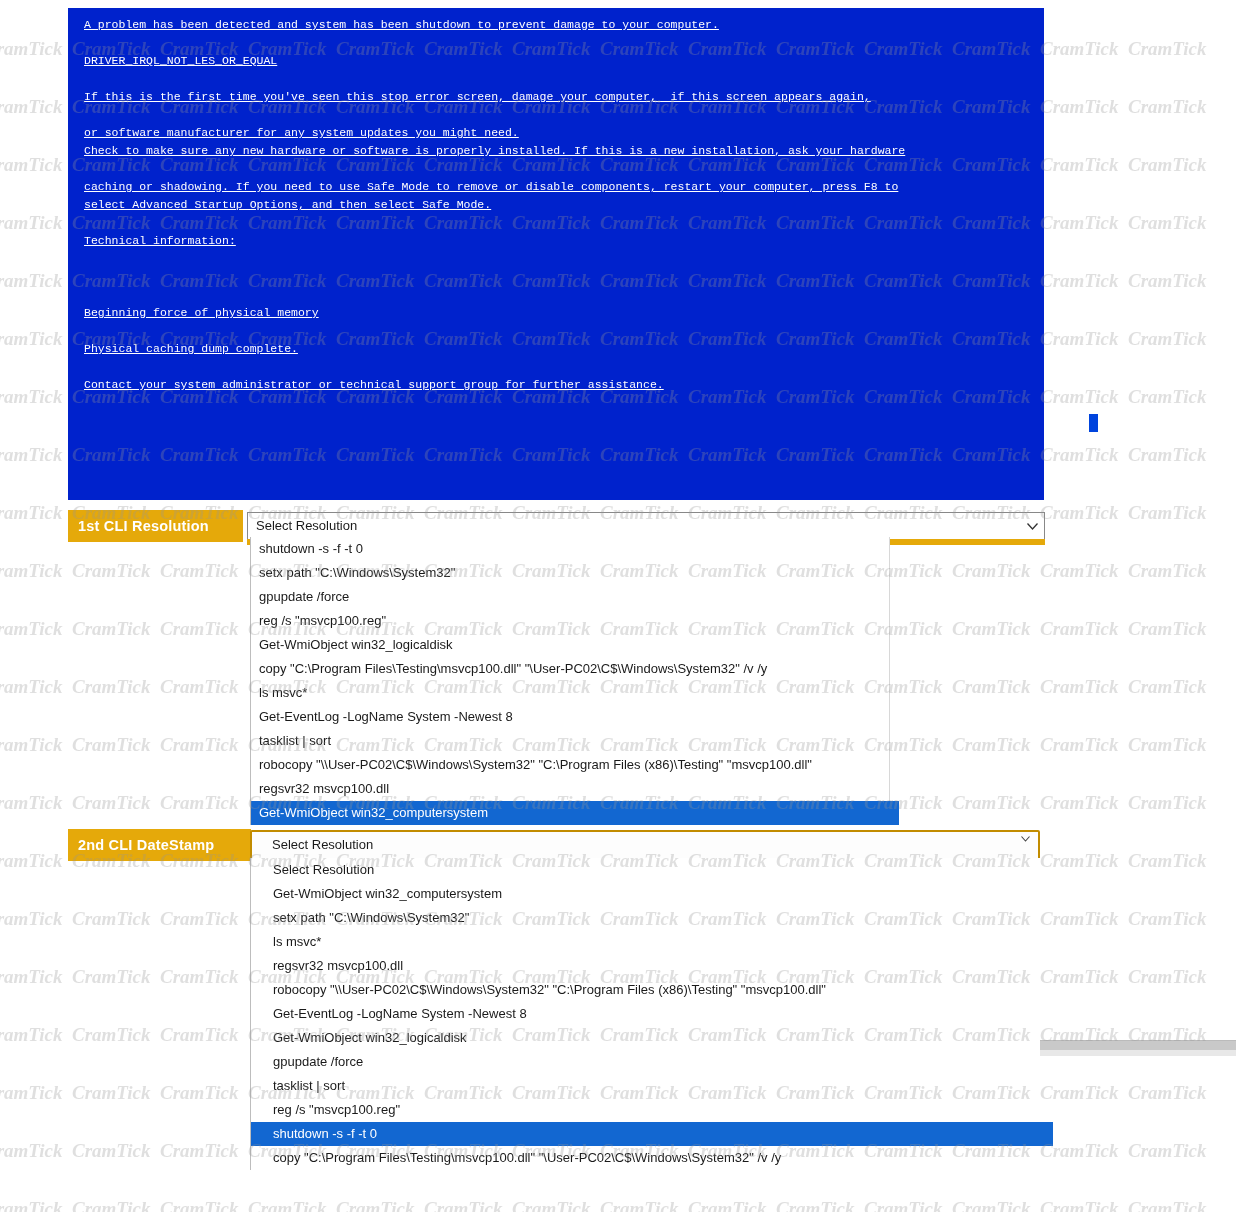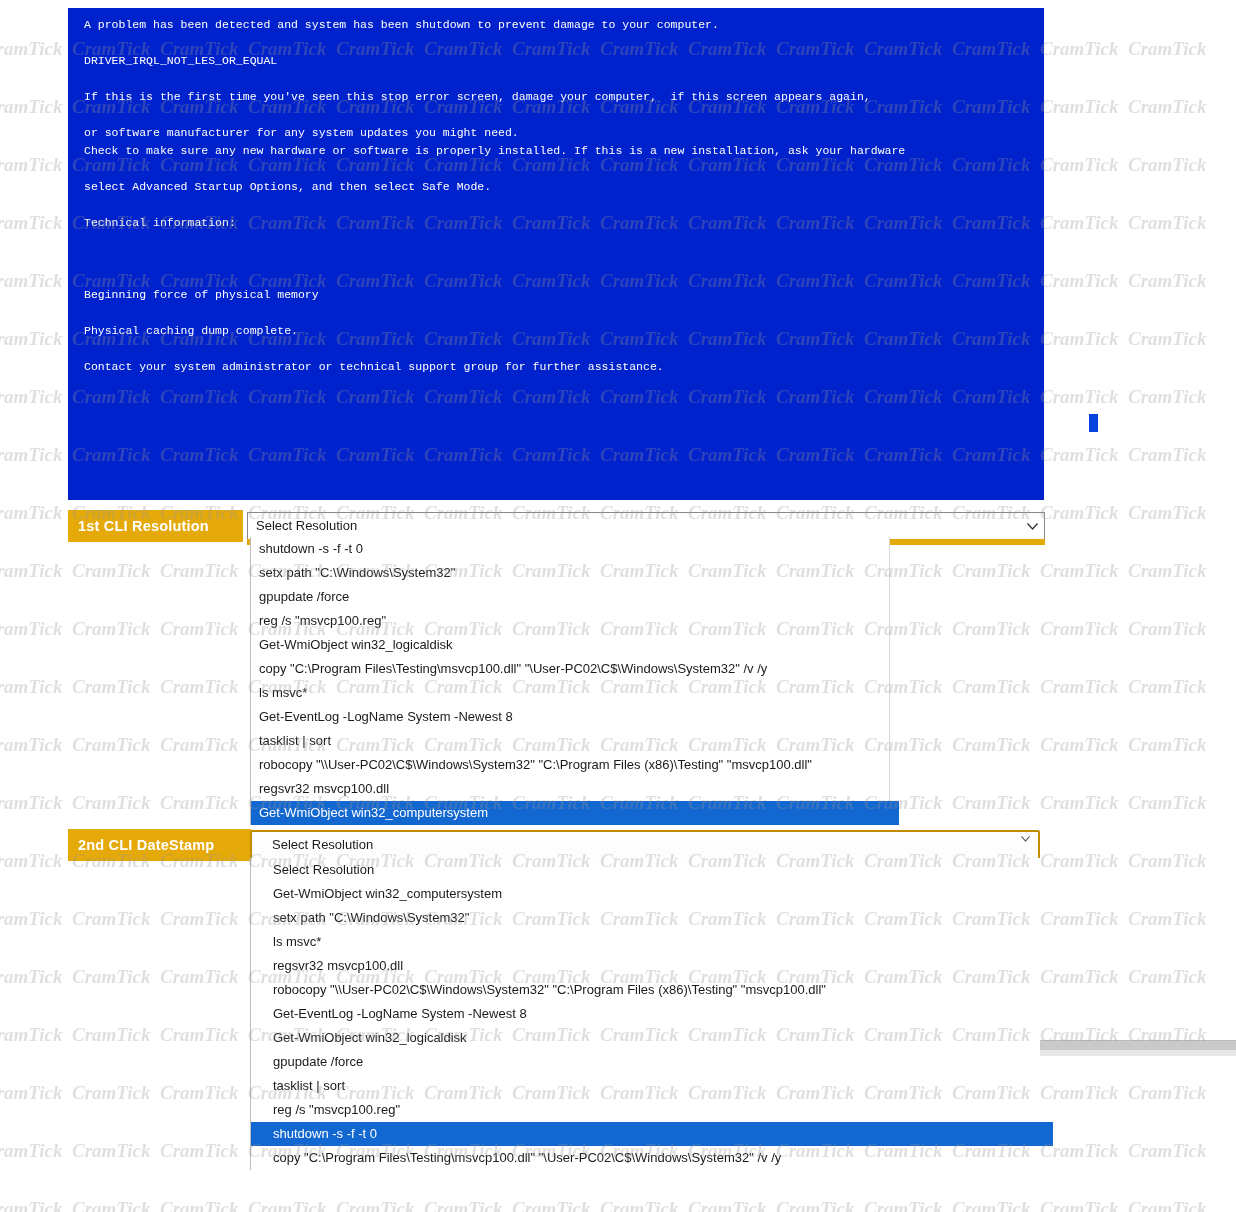--- a/index.html
+++ b/index.html
@@ -47,20 +47,21 @@
     font-size: 11.5px;
     line-height: 18px;
     padding: 8px 0 0 0;
     box-sizing: border-box;
     z-index: 10;
   }
   .bsod p {
     margin: 0 0 0 6px;
     padding: 0 10px;
     white-space: pre-wrap;
+    text-decoration: underline;
   }
   .bsod .spacer { height: 18px; }
 
   .caret {
     position: absolute;
     left: 1089px;
     top: 414px;
     width: 9px;
     height: 18px;
     background: #0044dd;
@@ -177,20 +178,21 @@
 <div class="bsod" id="bsod">
     <p>A problem has been detected and system has been shutdown to prevent damage to your computer.</p>
     <div class="spacer"></div>
     <p>DRIVER_IRQL_NOT_LES_OR_EQUAL</p>
     <div class="spacer"></div>
     <p>If this is the first time you've seen this stop error screen, damage your computer,  if this screen appears again,</p>
     <div class="spacer"></div>
     <p>or software manufacturer for any system updates you might need.</p>
     <p>Check to make sure any new hardware or software is properly installed. If this is a new installation, ask your hardware</p>
     <div class="spacer"></div>
+    <p>caching or shadowing. If you need to use Safe Mode to remove or disable components, restart your computer, press F8 to</p>
     <p>select Advanced Startup Options, and then select Safe Mode.</p>
     <div class="spacer"></div>
     <p>Technical information:</p>
     <div class="spacer"></div>
     <div class="spacer"></div>
     <div class="spacer"></div>
     <p>Beginning force of physical memory</p>
     <div class="spacer"></div>
     <p>Physical caching dump complete.</p>
     <div class="spacer"></div>

